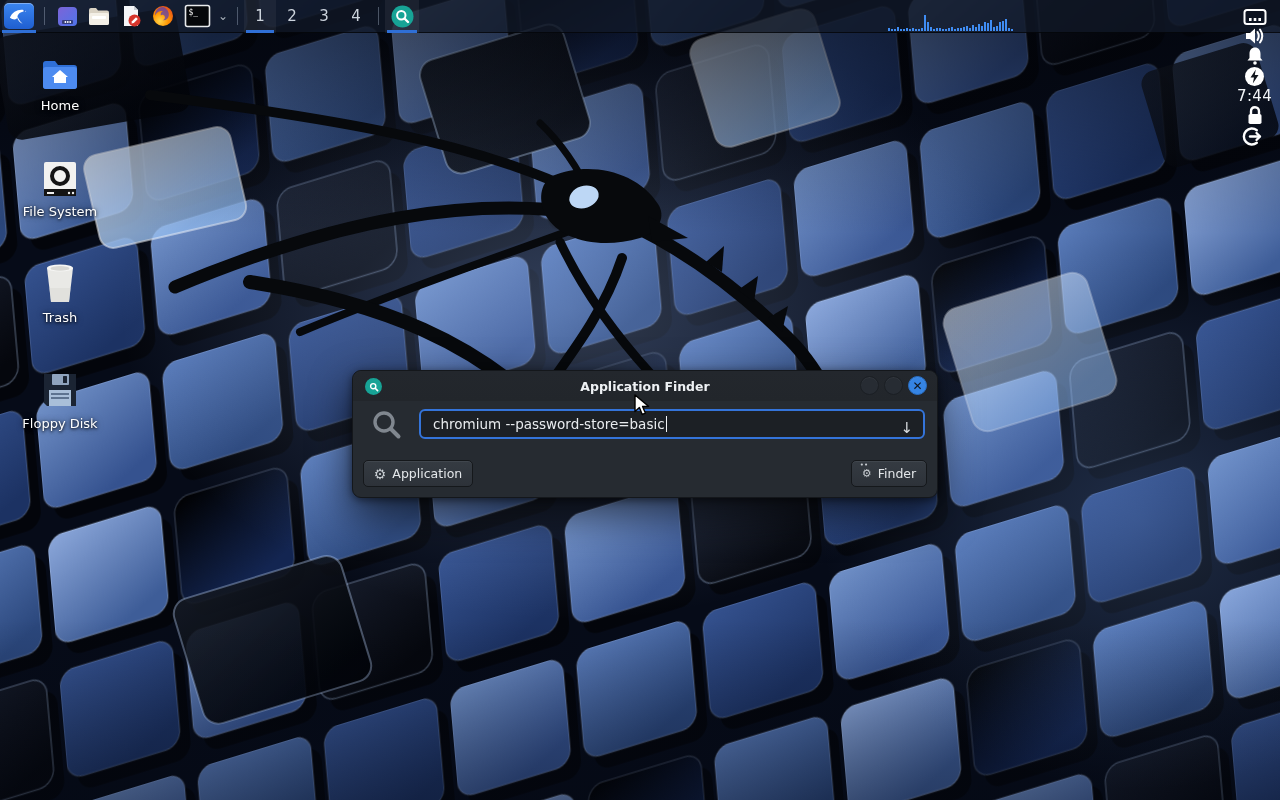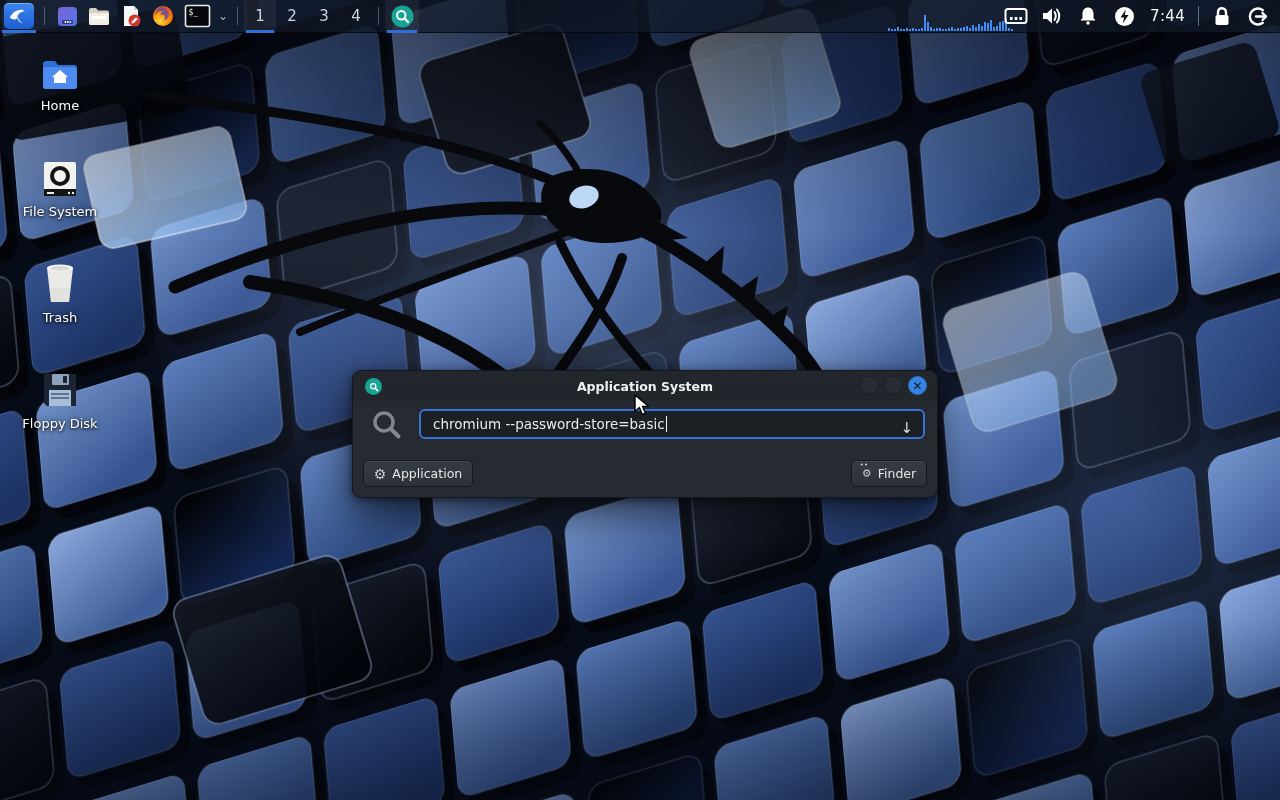--- a/index.html
+++ b/index.html
@@ -22,21 +22,21 @@
     box-shadow:inset 0 1px 0 rgba(255,255,255,.35); }
   .psep { width:1px; height:18px; background:rgba(150,165,185,0.45); margin:0 6px; }
   .launcher { width:32px; }
   .ws-btn { width:32px; color:#ccd3dc; font-size:15px; cursor:default; }
   .ws-btn.active { background:rgba(255,255,255,0.05); }
   .task-btn { width:34px; }
   .task-btn.active { background:rgba(255,255,255,0.06); }
   .cpu-graph { position:absolute; left:888px; bottom:1px; width:128px; height:30px;
     display:flex; align-items:flex-end; gap:1px; }
   .cpu-graph .bar { width:2px; background:#3f8cf2; }
-  .tray { margin-left:auto; display:flex; align-items:center; height:16px; }
+  .tray { margin-left:auto; display:flex; align-items:center; height:16px;flex-direction:column; }
   .tray .pbtn { width:36px; }
   .clock { color:#f2f5f8; font-size:15px; padding:0 8px; letter-spacing:.3px; }
   .tray-sep { width:1px; height:20px; background:rgba(170,185,205,0.55); margin:0 5px; }
 
   
   .desk-icon { position:absolute; width:110px; left:5px; display:flex; flex-direction:column;
     align-items:center; gap:6px; cursor:default; }
   .desk-icon .lbl { color:#fff; font-size:13px; text-shadow:0 1px 3px rgba(0,0,0,.95), 0 0 6px rgba(0,0,0,.6); }
 
   
@@ -427,21 +427,21 @@
   </div>
 
   <div class="dialog">
     <div class="titlebar">
       <div class="app-badge">
         <svg width="12" height="12" viewBox="0 0 12 12">
           <circle cx="5.2" cy="5.2" r="2.6" fill="none" stroke="#ffffff" stroke-width="1.4"></circle>
           <line x1="7.2" y1="7.2" x2="9.6" y2="9.6" stroke="#ffffff" stroke-width="1.6" stroke-linecap="round"></line>
         </svg>
       </div>
-      <div class="title">Application System</div>
+      <div class="title">Application Finder</div>
       <div class="win-circles">
         <div class="wbtn"></div>
         <div class="wbtn"></div>
         <div class="wbtn close">
             <span>✕</span>
           </div>
       </div>
     </div>
 
     <div class="search-row">

